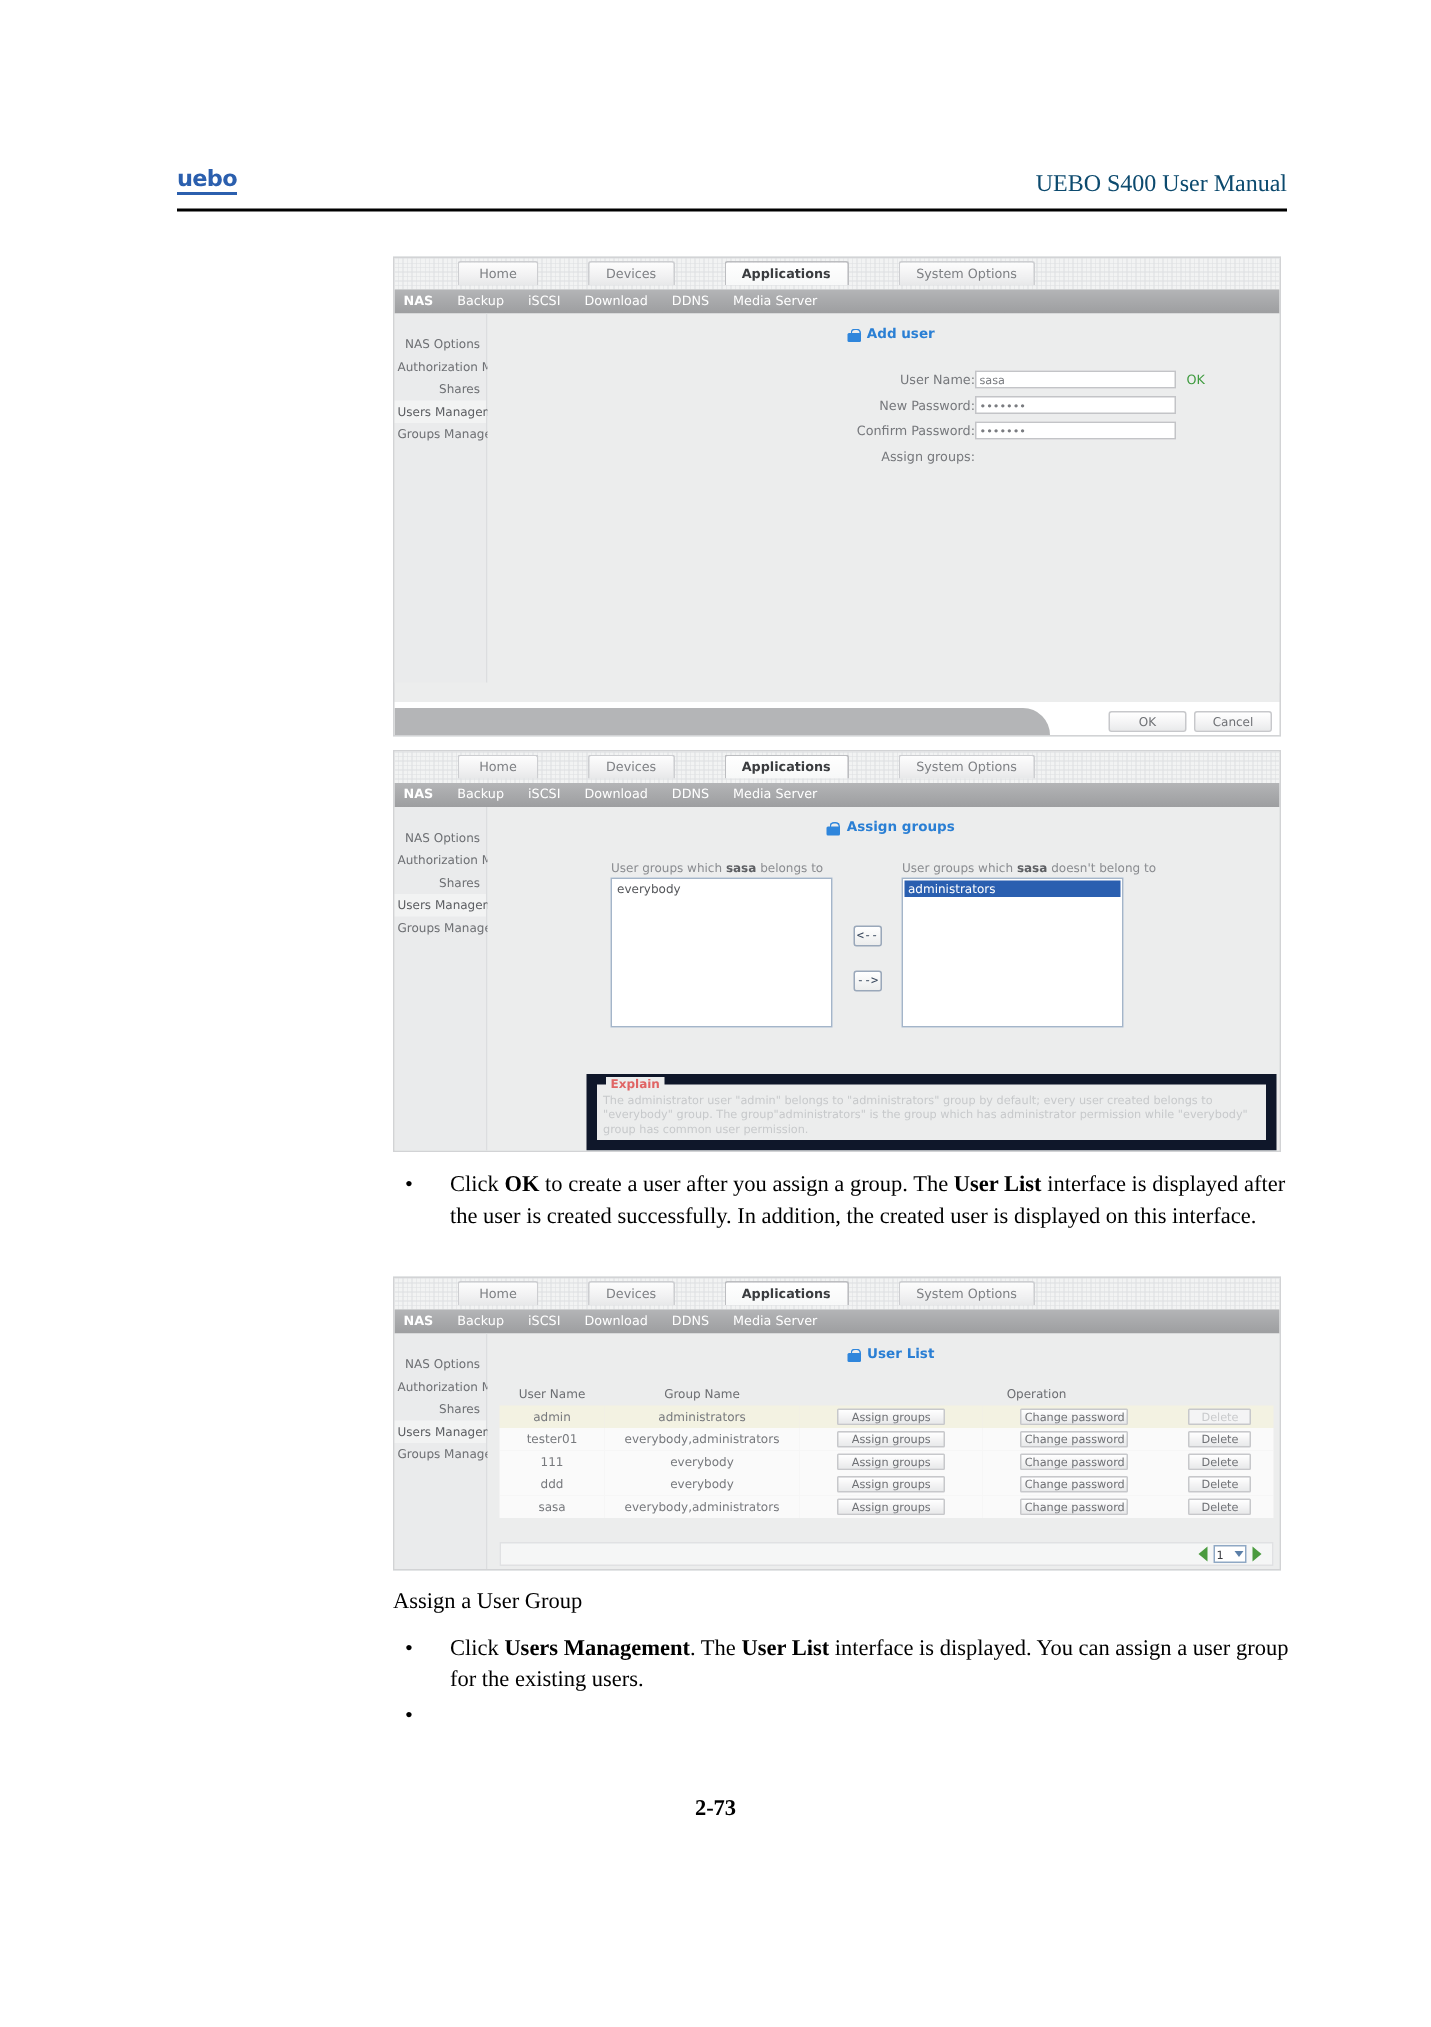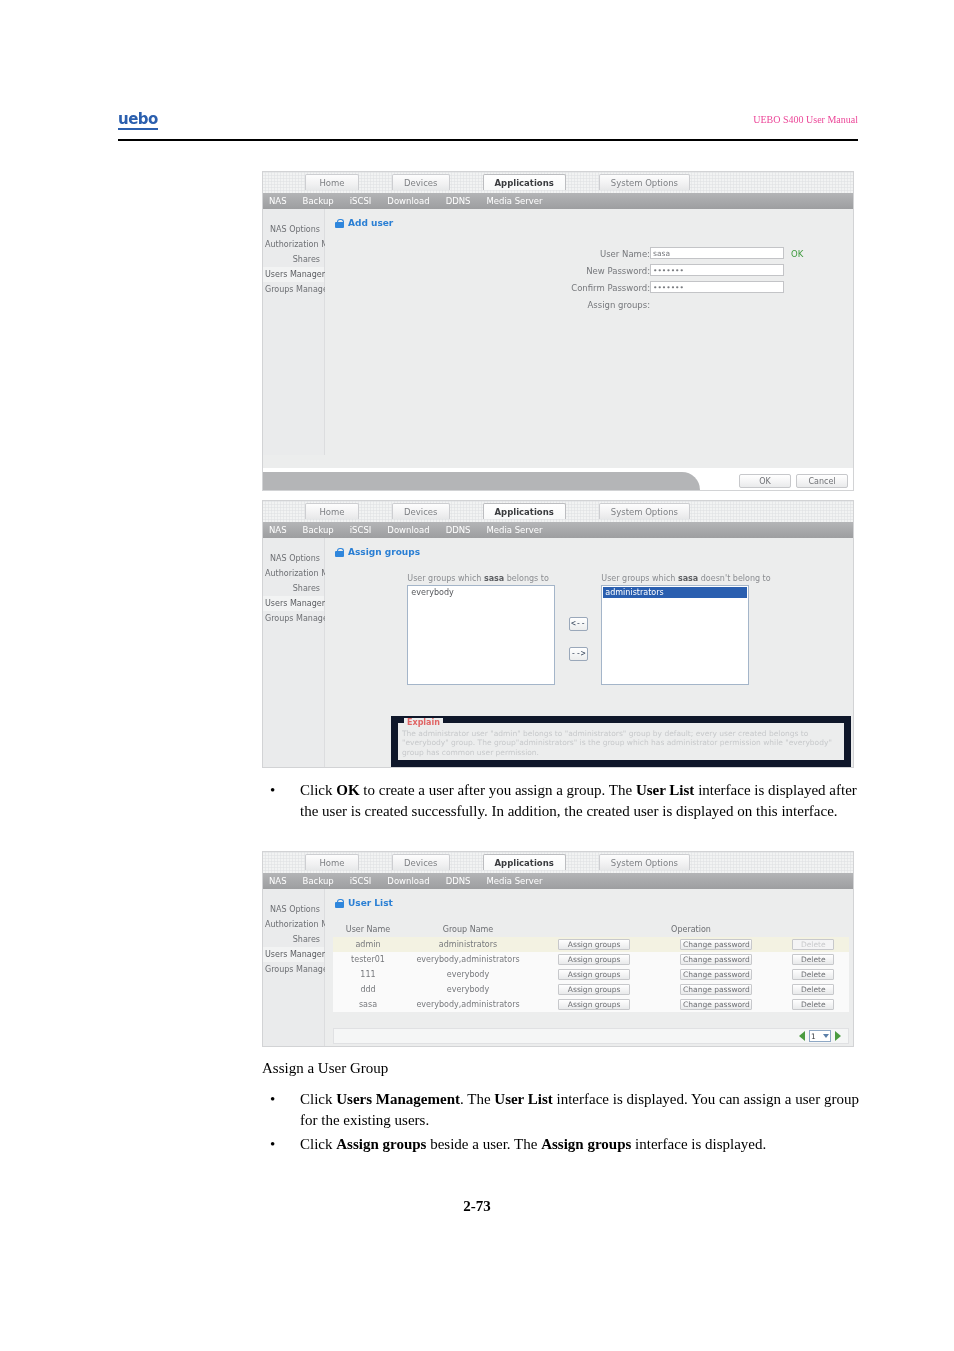--- a/index.html
+++ b/index.html
@@ -35,22 +35,22 @@
     letter-spacing: -0.5px;
     border-bottom: 2px solid #2b5fae;
     padding-bottom: 1px;
     line-height: 15px;
   }
   .header-title {
     position: absolute;
     right: 0;
     top: 2px;
     font-family: "Liberation Serif", serif;
-    font-size: 10px;
-    color: #ec4899;
+    font-size: 16px;
+    color: #0c4a6e;
   }
   .header-rule {
     position: absolute;
     left: 118px;
     top: 139px;
     width: 740px;
     height: 2px;
     background: #000;
   }
 
@@ -109,21 +109,21 @@
     align-items: center;
     padding-left: 6px;
   }
   .subnav-item {
     font-size: 8.5px;
     color: #ffffff;
     margin-right: 16px;
     white-space: nowrap;
     position: relative;
   }
-  .subnav-item.active { color: #ffffff; font-weight: normal; }
+  .subnav-item.active { color: #ffffff; font-weight: bold; }
   .shot-body {
     display: flex;
     position: relative;
   }
   .side {
     width: 62px;
     flex: 0 0 62px;
     background: #eaebec;
     border-right: 1px solid #dcdddf;
     padding-top: 14px;
@@ -147,20 +147,21 @@
     position: relative;
     box-sizing: border-box;
   }
   .panel-title {
     display: flex;
     align-items: center;
     padding: 9px 0 0 10px;
     font-size: 9px;
     font-weight: bold;
     color: #2a7fd4;
+    justify-content: center;
   }
   .lock-icon {
     width: 9px; height: 9px;
     margin-right: 4px;
     position: relative;
     flex: 0 0 9px;
   }
   .lock-icon::before {
     content: "";
     position: absolute;
@@ -713,17 +714,16 @@
 <div class="doc-block" id="para2">
   <div class="bullet-row">
     <div class="bullet">•</div>
     <div class="bullet-text"><span>Click </span><b>Users Management</b><span>. The </span><b>User List</b><span> interface is displayed. You can assign a user group for the existing users.</span></div>
   </div>
 </div>
 
 <div class="doc-block" id="para3">
   <div class="bullet-row">
     <div class="bullet">•</div>
-    <div class="bullet-text"><span>Click </span><b>Assign groups</b><span> beside a user. The </span><b>Assign groups</b><span> interface is displayed.</span></div>
   </div>
 </div>
 
 <div class="page-num">2-73</div>
 
 </body></html>

